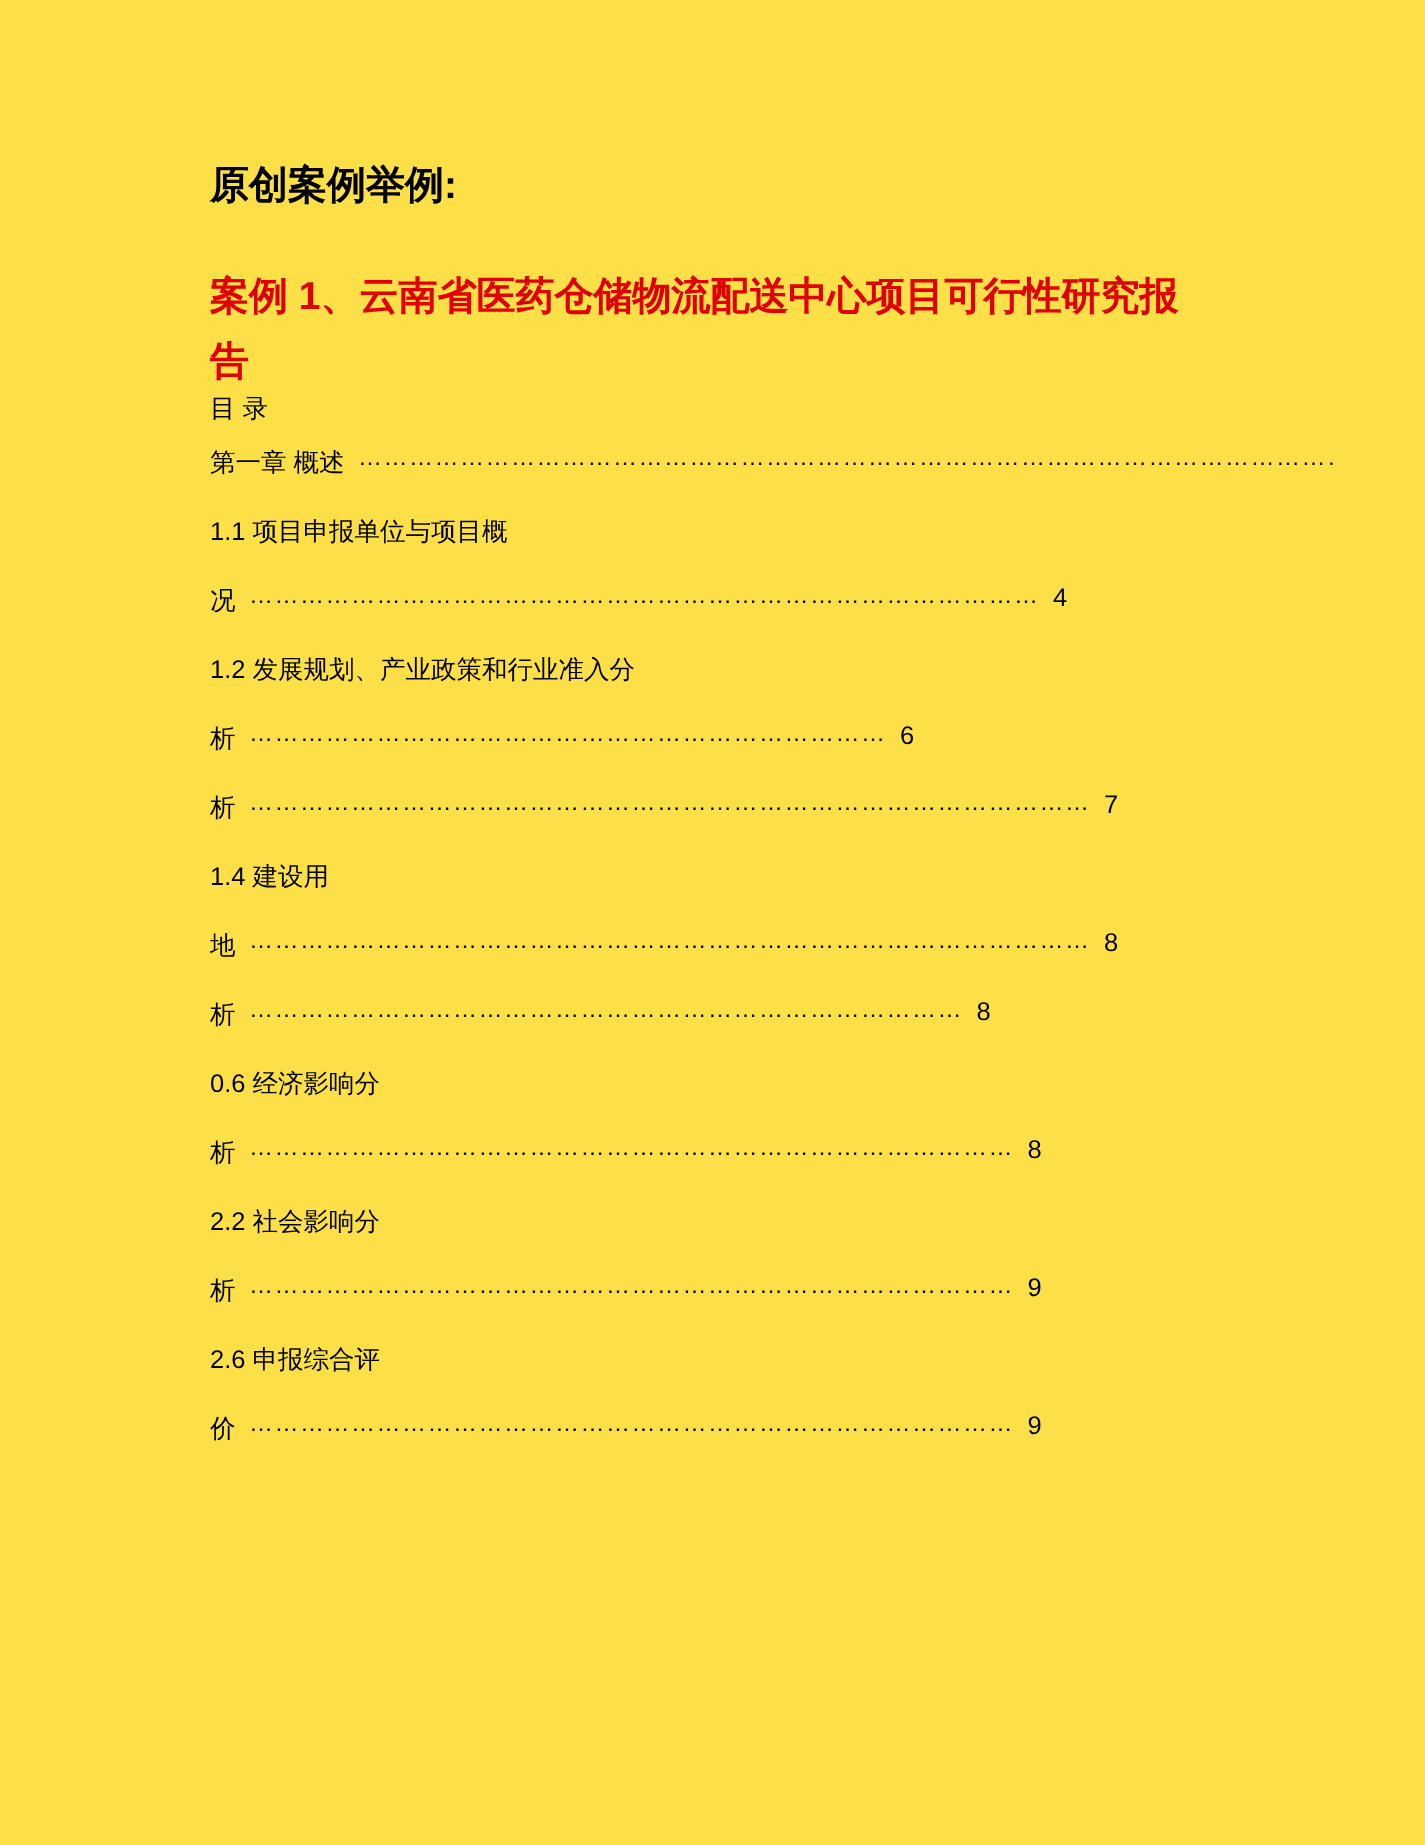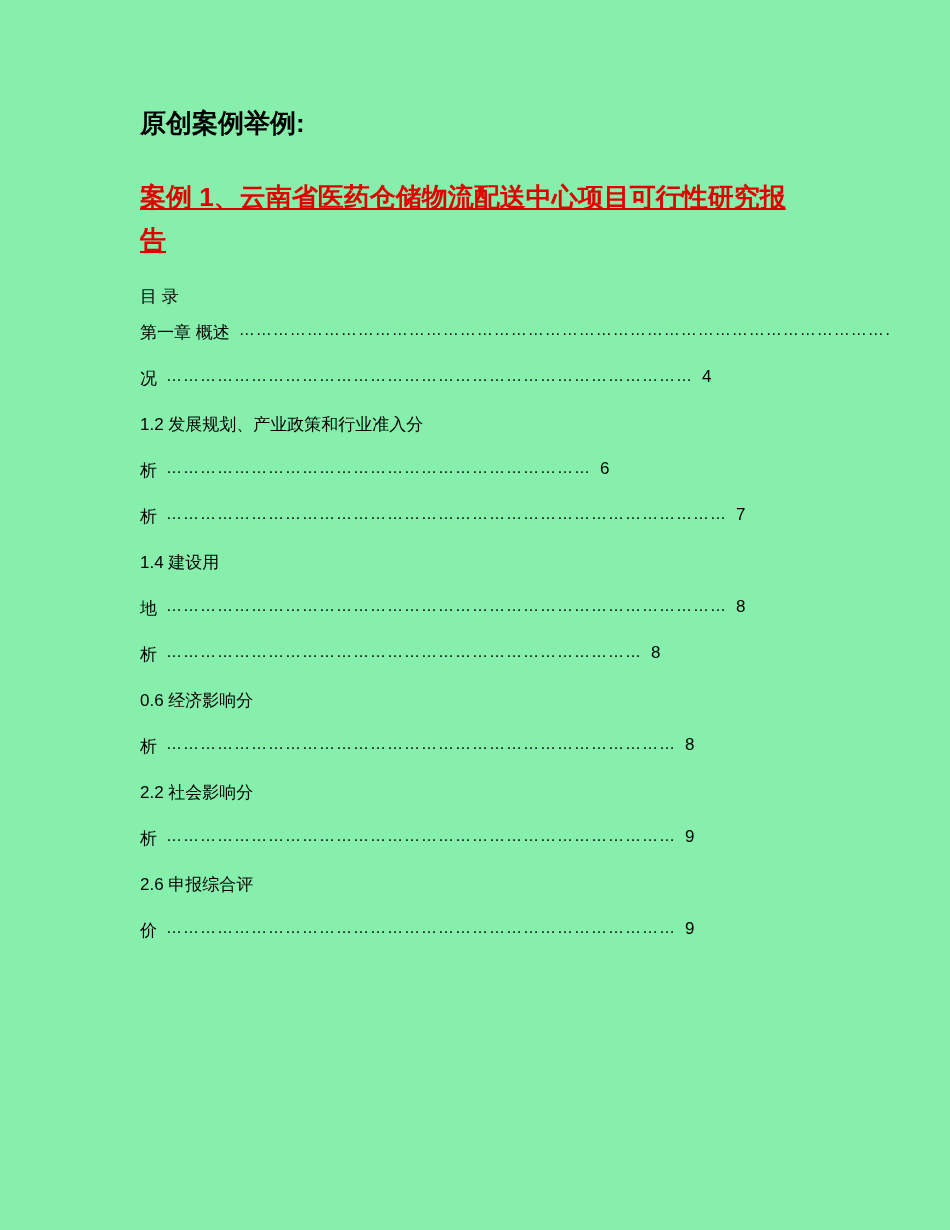--- a/index.html
+++ b/index.html
@@ -12,40 +12,39 @@
     height: 1230px;
     font-family: "Liberation Sans", sans-serif;
     color: #000000;
     overflow: hidden;
   }
   .page {
     box-sizing: border-box;
     width: 950px;
     height: 1230px;
     padding: 106px 59px 0 140px;
-    background: #86efac;
+    background: #fde047;
   }
   .intro {
     font-size: 26px;
     font-weight: 700;
     line-height: 34px;
     color: #000000;
     white-space: nowrap;
   }
   .heading {
     margin-top: 36px;
     font-size: 26px;
     font-weight: 700;
     line-height: 43px;
     color: #e00000;
-    text-decoration: underline;
   }
   .heading-line { display: block; }
   .toc-title {
-    margin-top: 24px;
+    margin-top: 0;
     font-size: 17px;
     line-height: 22px;
     font-weight: 500;
   }
   .toc {
     margin-top: 13px;
   }
   .toc-row {
     height: 46px;
     display: flex;
@@ -80,20 +79,23 @@
     <span class="heading-line">案例 1、云南省医药仓储物流配送中心项目可行性研究报</span>
     <span class="heading-line">告</span>
   </div>
 
   <div class="toc-title">目 录</div>
 
   <div class="toc">
       <div class="toc-row">
         <span class="toc-label">第一章 概述</span>
         <span class="toc-dots">……………………………………………………………………………………………………………</span>
+      </div>
+      <div class="toc-row">
+        <span class="toc-label">1.1 项目申报单位与项目概</span>
       </div>
       <div class="toc-row">
         <span class="toc-label">况</span>
         <span class="toc-dots">…………………………………………………………………………………</span>
         <span class="toc-page">4</span>
       </div>
       <div class="toc-row">
         <span class="toc-label">1.2 发展规划、产业政策和行业准入分</span>
       </div>
       <div class="toc-row">

